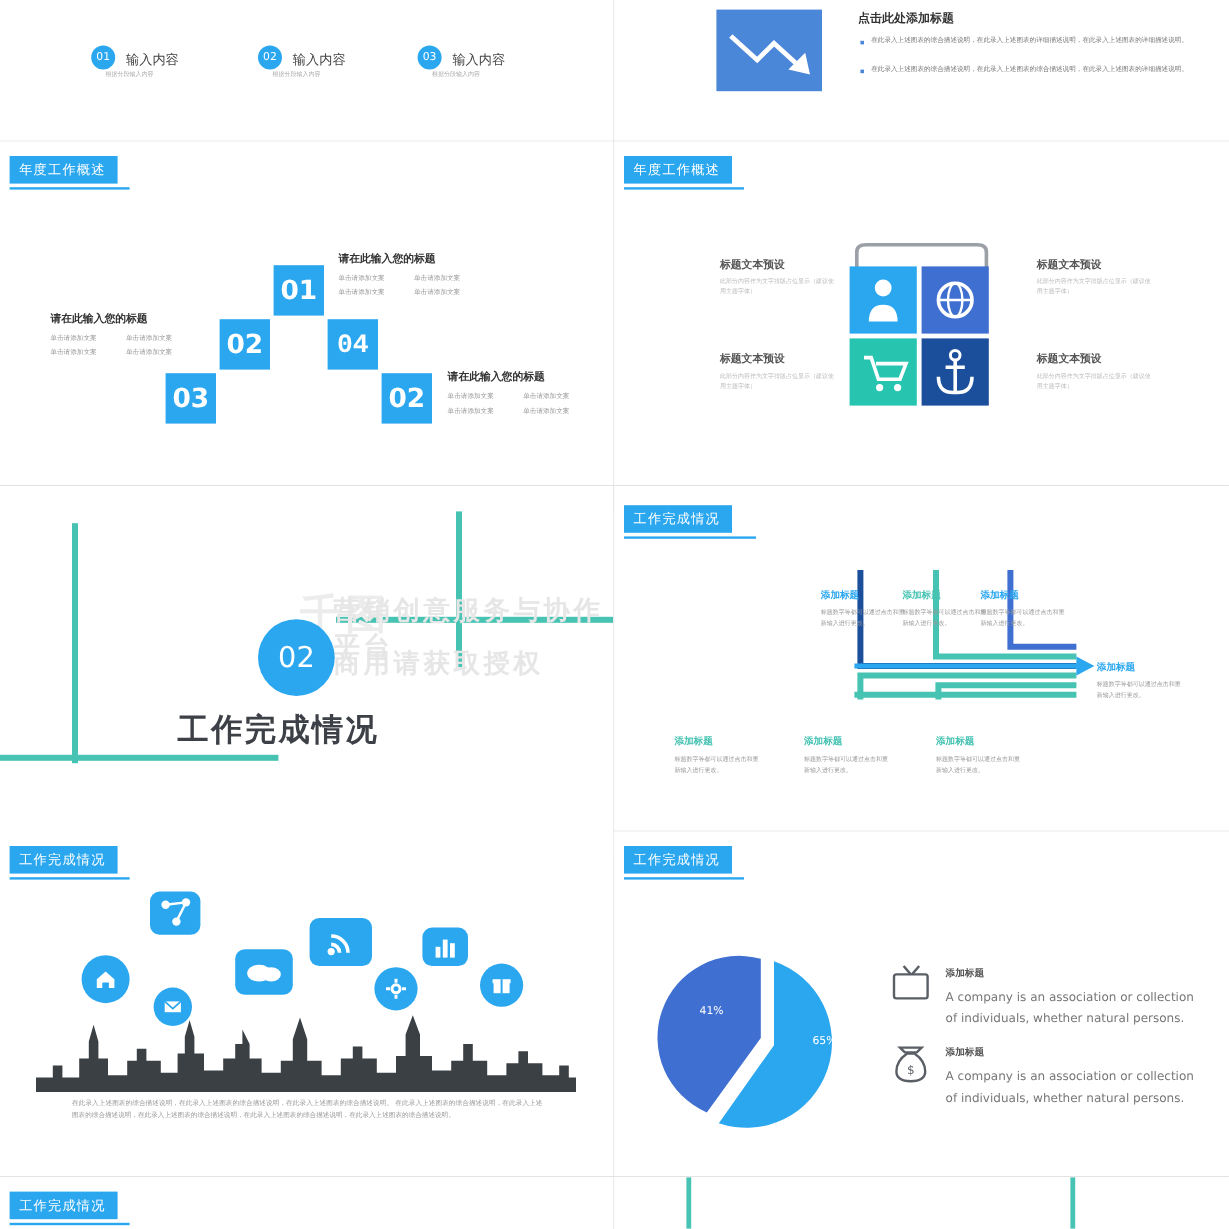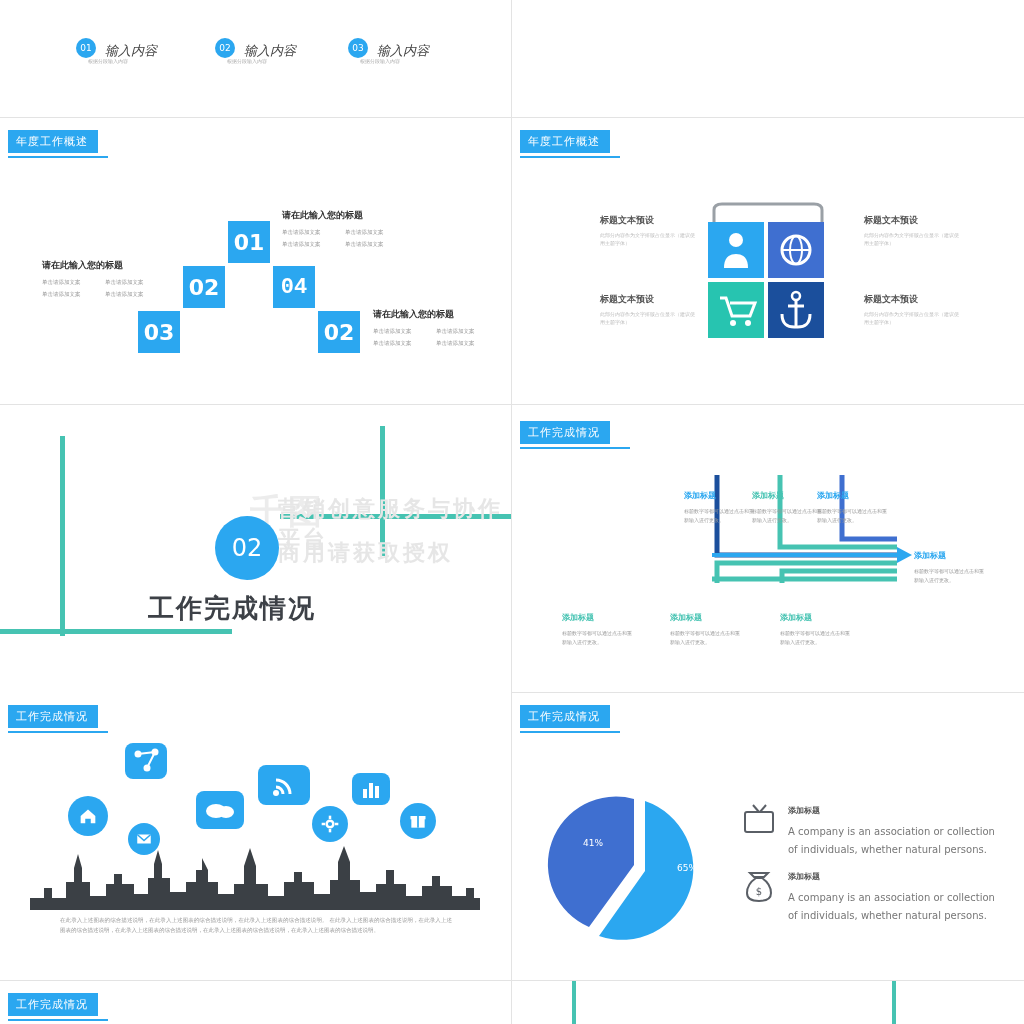--- a/index.html
+++ b/index.html
@@ -5,21 +5,21 @@
   html,body{margin:0;padding:0;}
   body{width:1024px;height:1024px;background:#ffffff;font-family:"Liberation Sans","DejaVu Sans",sans-serif;overflow:hidden;}
   .page{position:relative;width:1024px;height:1024px;background:#fff;}
   .slide{position:absolute;background:#fff;overflow:hidden;}
   .vline{position:absolute;background:#e3e3e3;width:1px;top:0;bottom:0;}
   .hline{position:absolute;background:#e3e3e3;height:1px;left:0;right:0;}
   .tag{position:absolute;background:#2ba7f0;color:#fff;font-size:11px;padding:4px 10px 4px 8px;letter-spacing:1px;white-space:nowrap;}
   .tagline{position:absolute;height:2px;background:#2ba7f0;}
   .cn{font-family:"DejaVu Sans","Liberation Sans",sans-serif;}
   .circnum{position:absolute;width:20px;height:20px;border-radius:50%;background:#2ba7f0;color:#fff;font-size:9px;display:flex;align-items:center;justify-content:center;}
-  .s1-label{position:absolute;font-size:13px;color:#444;font-style:italic;}
+  .s1-label{position:absolute;font-size:11px;color:#444;}
   .s1-sub{position:absolute;font-size:5px;color:#aaa;}
 
   
   .s2-box{position:absolute;background:#4a87d8;}
   .s2-title{position:absolute;font-size:10px;font-weight:bold;color:#333;}
   .bullet{position:absolute;font-size:5.5px;color:#777;line-height:1.7;}
   .bsq{position:absolute;width:3px;height:3px;background:#4a87d8;}
 
   
   .stepbox{position:absolute;background:#2ba7f0;color:#fff;display:flex;align-items:center;justify-content:center;font-size:22px;font-weight:bold;}
@@ -71,20 +71,34 @@
 
     <div class="circnum" style="left:215px;top:38px;">02</div>
     <div class="s1-label" style="left:244px;top:42px;">输入内容</div>
     <div class="s1-sub" style="left:227px;top:58px;">根据分段输入内容</div>
 
     <div class="circnum" style="left:348px;top:38px;">03</div>
     <div class="s1-label" style="left:377px;top:42px;">输入内容</div>
     <div class="s1-sub" style="left:360px;top:58px;">根据分段输入内容</div>
   </div>
 
+  <div class="slide" style="left:512px;top:0;width:512px;height:117px;">
+    <div class="s2-box" style="left:85px;top:8px;width:88px;height:68px;">
+      <svg width="88" height="68" viewBox="0 0 88 68">
+        <polyline points="12,22 34,42 48,28 72,50" stroke="#ffffff" stroke-width="4" fill="none"></polyline>
+        <polygon points="74,36 78,54 60,50" fill="#ffffff"></polygon>
+      </svg>
+    </div>
+    <div class="s2-title" style="left:203px;top:8px;">点击此处添加标题</div>
+
+    <div class="bsq" style="left:205px;top:34px;"></div>
+    <div class="bullet" style="left:214px;top:30px;width:275px;">在此录入上述图表的综合描述说明，在此录入上述图表的详细描述说明，在此录入上述图表的详细描述说明。</div>
+    <div class="bsq" style="left:205px;top:58px;"></div>
+    <div class="bullet" style="left:214px;top:54px;width:275px;">在此录入上述图表的综合描述说明，在此录入上述图表的综合描述说明，在此录入上述图表的详细描述说明。</div>
+  </div>
 
   <div class="slide" style="left:0;top:118px;width:511px;height:286px;">
     <div class="tag" style="left:8px;top:12px;">年度工作概述</div>
     <div class="tagline" style="left:8px;top:38px;width:100px;"></div>
 
     <div class="stepbox" style="left:228px;top:103px;width:42px;height:42px;">01</div>
     <div class="stepbox" style="left:183px;top:148px;width:42px;height:42px;">02</div>
     <div class="stepbox" style="left:138px;top:193px;width:42px;height:42px;">03</div>
     <div class="stepbox" style="left:273px;top:148px;width:42px;height:42px;font-family:Liberation Mono, monospace;">04</div>
     <div class="stepbox" style="left:318px;top:193px;width:42px;height:42px;">02</div>

